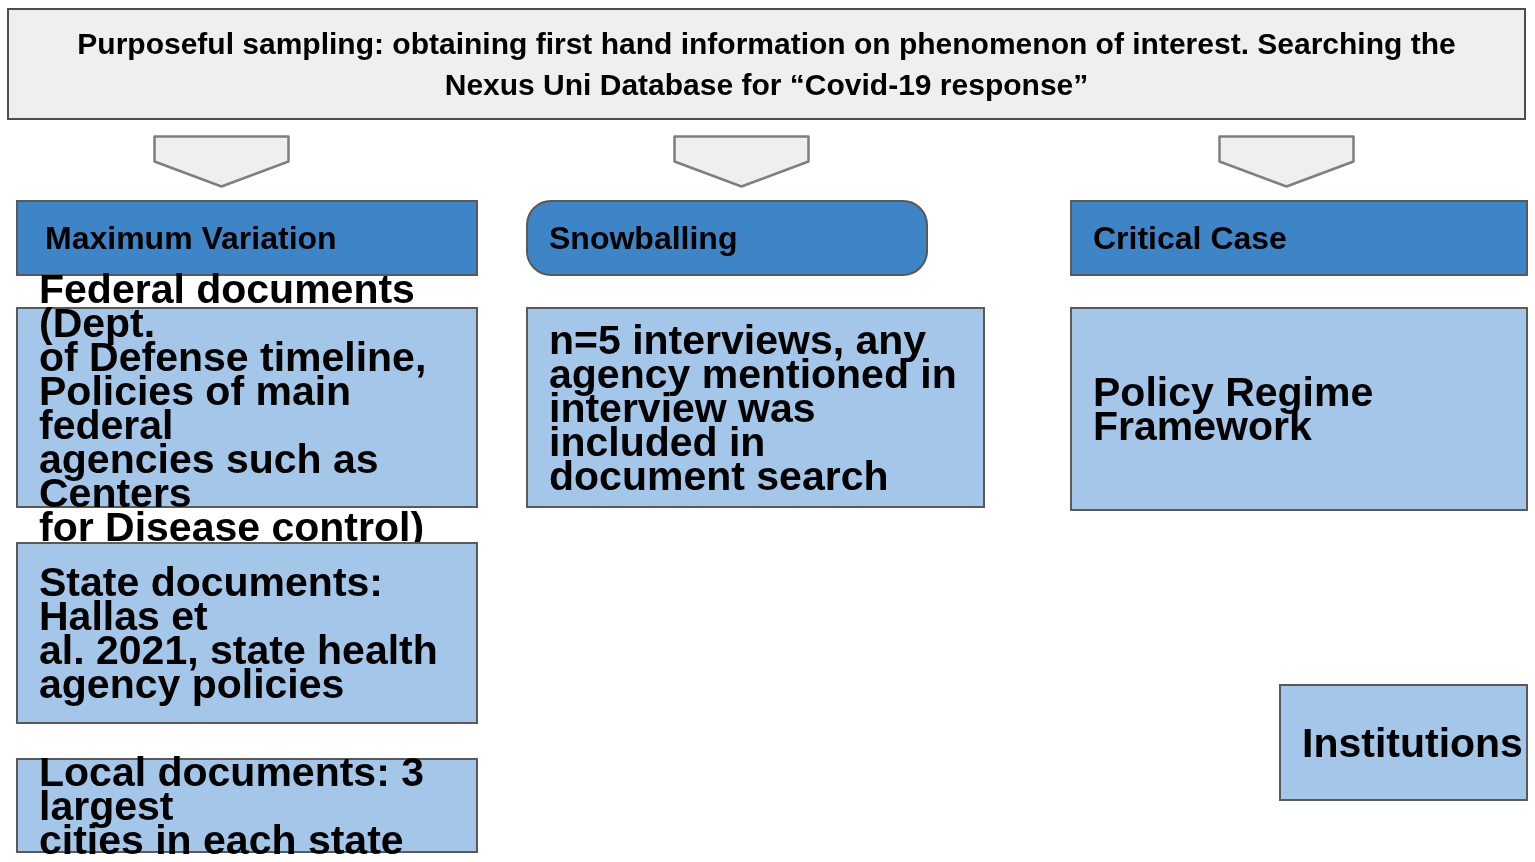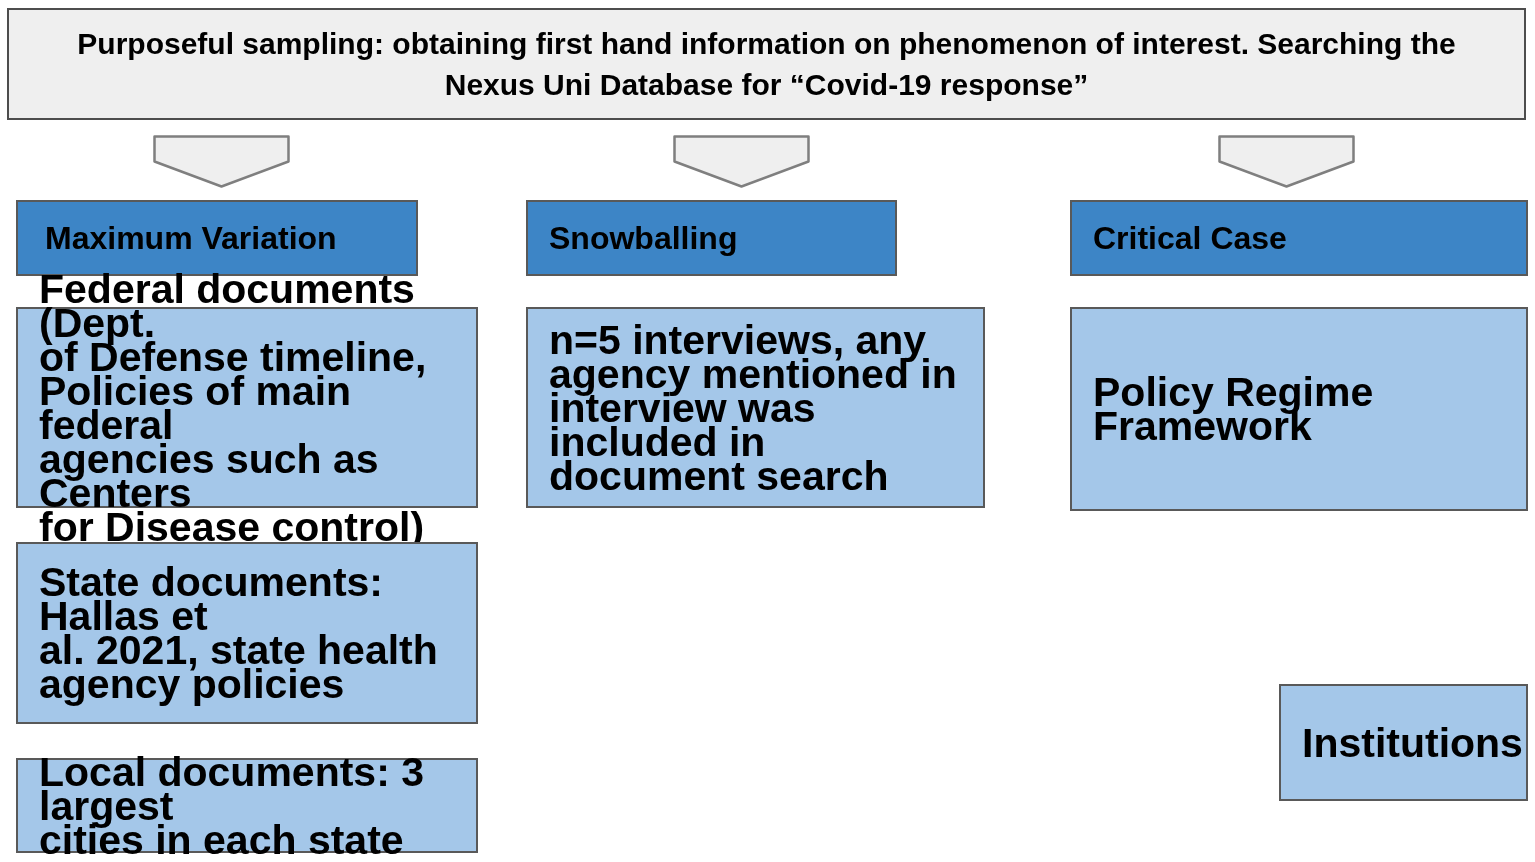--- a/index.html
+++ b/index.html
@@ -62,24 +62,24 @@
   <svg class="abs arrow" style="left:153px; top:135px;" viewBox="0 0 137 53">
     <polygon points="1.5,1.5 135.5,1.5 135.5,26.5 68.5,51.5 1.5,26.5" style="fill:var(--arrow-fill); stroke:var(--arrow-border); stroke-width:2.5; stroke-linejoin:round;"></polygon>
   </svg>
   <svg class="abs arrow" style="left:673px; top:135px;" viewBox="0 0 137 53">
     <polygon points="1.5,1.5 135.5,1.5 135.5,26.5 68.5,51.5 1.5,26.5" style="fill:var(--arrow-fill); stroke:var(--arrow-border); stroke-width:2.5; stroke-linejoin:round;"></polygon>
   </svg>
   <svg class="abs arrow" style="left:1218px; top:135px;" viewBox="0 0 137 53">
     <polygon points="1.5,1.5 135.5,1.5 135.5,26.5 68.5,51.5 1.5,26.5" style="fill:var(--arrow-fill); stroke:var(--arrow-border); stroke-width:2.5; stroke-linejoin:round;"></polygon>
   </svg>
 
-  <div class="abs hdr" style="left:16px; width:402px;padding-left:27px;">
+  <div class="abs hdr" style="left:16px; width:462px;padding-left:27px;">
     <span>Maximum Variation</span>
   </div>
-  <div class="abs hdr" style="left:526px; width:371px;">
+  <div class="abs hdr" style="left:526px; width:402px;border-radius:25px;">
     <span>Snowballing</span>
   </div>
   <div class="abs hdr" style="left:1070px; width:458px;">
     <span>Critical Case</span>
   </div>
 
   <div class="abs box" style="left:16px; top:307px; width:462px; height:201px;">
     <span>Federal documents (Dept.
 of Defense timeline,
 Policies of main federal

